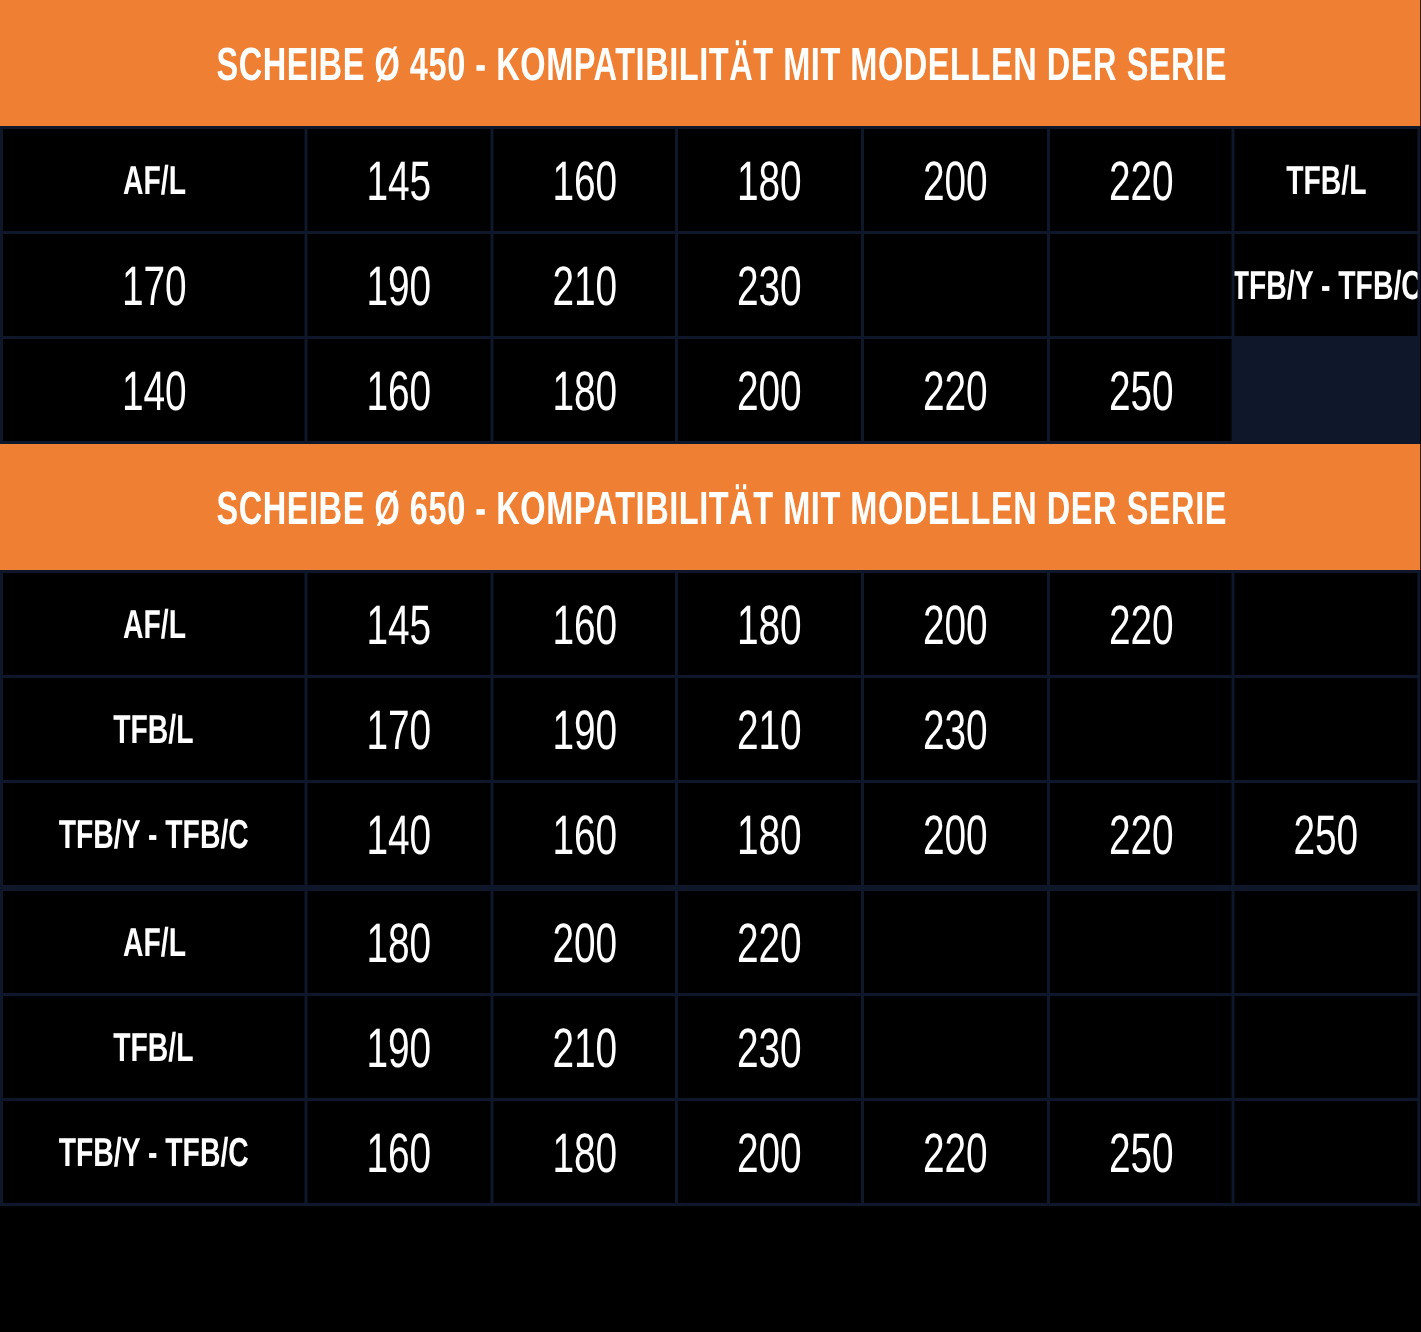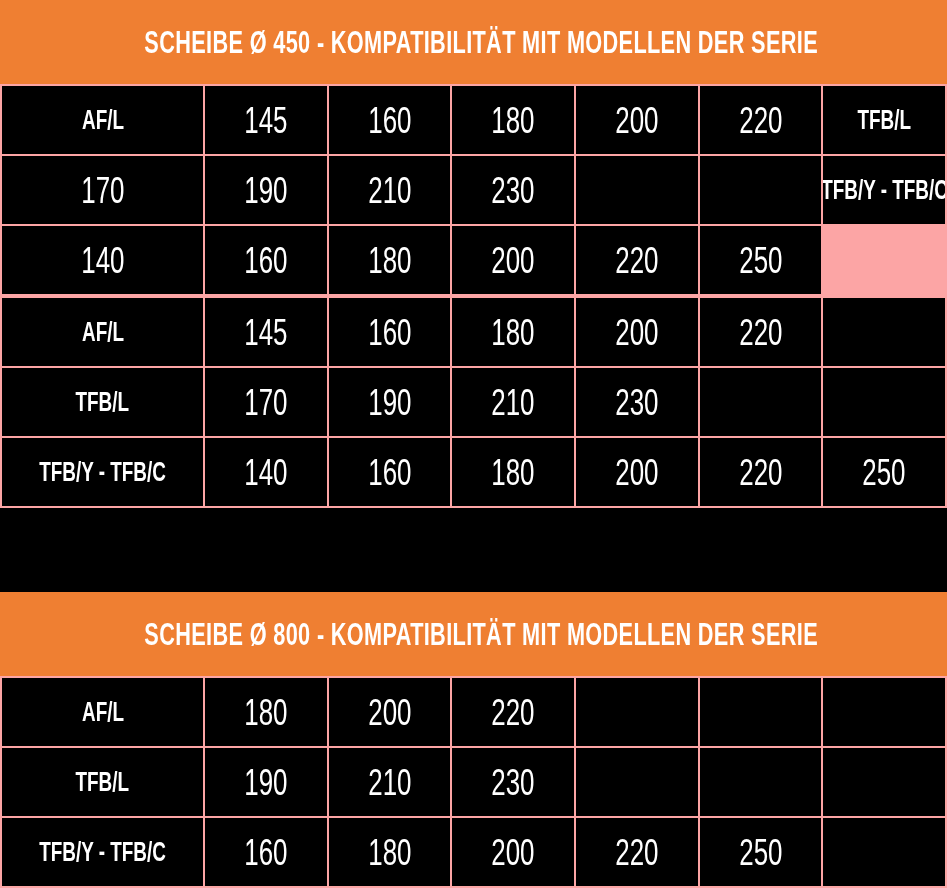--- a/index.html
+++ b/index.html
@@ -13,21 +13,21 @@
   .header-spacer { width:203px; background:#000; }
   .header-title {
     flex:1; background:#EF7F32;
     display:flex; align-items:center; justify-content:center;
   }
   .grid {
     display:grid;
     grid-template-columns:201px repeat(6, 1fr);
     grid-auto-rows:68px;
     gap:2px;
-    background:#fca5a5;
+    background:#0f172a;
     padding:2px;
     width:947px;
   }
   .cell {
     background:#000;
     display:flex; align-items:center; justify-content:center;
     overflow:hidden;
   }
   .cnd {
     display:inline-block;
@@ -113,158 +113,158 @@
       <div class="cell">
           <span class="cnd num">220</span>
         </div>
       <div class="cell">
           <span class="cnd num">250</span>
         </div>
     </div>
   </div>
 
   <div class="section">
-    <div class="grid">
-      <div class="cell">
-          <span class="cnd lbl">AF/L</span>
-        </div>
-      <div class="cell">
-          <span class="cnd num">145</span>
-        </div>
-      <div class="cell">
-          <span class="cnd num">160</span>
-        </div>
-      <div class="cell">
-          <span class="cnd num">180</span>
-        </div>
-      <div class="cell">
-          <span class="cnd num">200</span>
-        </div>
-      <div class="cell">
-          <span class="cnd num">220</span>
-        </div>
-      <div class="cell">
-          <span class="cnd num"></span>
-        </div>
-
-      <div class="cell">
-          <span class="cnd lbl">TFB/L</span>
-        </div>
-      <div class="cell">
-          <span class="cnd num">170</span>
-        </div>
-      <div class="cell">
-          <span class="cnd num">190</span>
-        </div>
-      <div class="cell">
-          <span class="cnd num">210</span>
-        </div>
-      <div class="cell">
-          <span class="cnd num">230</span>
-        </div>
-      <div class="cell">
-          <span class="cnd num"></span>
-        </div>
-      <div class="cell">
-          <span class="cnd num"></span>
-        </div>
-
-      <div class="cell">
-          <span class="cnd lbl">TFB/Y - TFB/C</span>
-        </div>
-      <div class="cell">
-          <span class="cnd num">140</span>
-        </div>
-      <div class="cell">
-          <span class="cnd num">160</span>
-        </div>
-      <div class="cell">
-          <span class="cnd num">180</span>
-        </div>
-      <div class="cell">
-          <span class="cnd num">200</span>
-        </div>
-      <div class="cell">
-          <span class="cnd num">220</span>
-        </div>
-      <div class="cell">
-          <span class="cnd num">250</span>
-        </div>
-    </div>
-  </div>
-
-  <div class="section">
     <div class="header-row">
       <div class="header-spacer"></div>
       <div class="header-title">
-        <span class="cnd ttl">SCHEIBE Ø 800 - KOMPATIBILITÄT MIT MODELLEN DER SERIE</span>
+        <span class="cnd ttl">SCHEIBE Ø 650 - KOMPATIBILITÄT MIT MODELLEN DER SERIE</span>
       </div>
     </div>
     <div class="grid">
       <div class="cell">
           <span class="cnd lbl">AF/L</span>
         </div>
       <div class="cell">
-          <span class="cnd num">180</span>
-        </div>
-      <div class="cell">
-          <span class="cnd num">200</span>
-        </div>
-      <div class="cell">
-          <span class="cnd num">220</span>
-        </div>
-      <div class="cell">
-          <span class="cnd num"></span>
-        </div>
-      <div class="cell">
-          <span class="cnd num"></span>
+          <span class="cnd num">145</span>
+        </div>
+      <div class="cell">
+          <span class="cnd num">160</span>
+        </div>
+      <div class="cell">
+          <span class="cnd num">180</span>
+        </div>
+      <div class="cell">
+          <span class="cnd num">200</span>
+        </div>
+      <div class="cell">
+          <span class="cnd num">220</span>
         </div>
       <div class="cell">
           <span class="cnd num"></span>
         </div>
 
       <div class="cell">
           <span class="cnd lbl">TFB/L</span>
         </div>
       <div class="cell">
+          <span class="cnd num">170</span>
+        </div>
+      <div class="cell">
           <span class="cnd num">190</span>
         </div>
       <div class="cell">
           <span class="cnd num">210</span>
         </div>
       <div class="cell">
           <span class="cnd num">230</span>
         </div>
       <div class="cell">
           <span class="cnd num"></span>
         </div>
       <div class="cell">
           <span class="cnd num"></span>
         </div>
-      <div class="cell">
-          <span class="cnd num"></span>
-        </div>
 
       <div class="cell">
           <span class="cnd lbl">TFB/Y - TFB/C</span>
         </div>
       <div class="cell">
+          <span class="cnd num">140</span>
+        </div>
+      <div class="cell">
           <span class="cnd num">160</span>
         </div>
       <div class="cell">
           <span class="cnd num">180</span>
         </div>
       <div class="cell">
           <span class="cnd num">200</span>
         </div>
       <div class="cell">
           <span class="cnd num">220</span>
         </div>
       <div class="cell">
           <span class="cnd num">250</span>
         </div>
-      <div class="cell">
-          <span class="cnd num"></span>
-        </div>
     </div>
   </div>
 
+  <div class="section">
+    <div class="grid">
+      <div class="cell">
+          <span class="cnd lbl">AF/L</span>
+        </div>
+      <div class="cell">
+          <span class="cnd num">180</span>
+        </div>
+      <div class="cell">
+          <span class="cnd num">200</span>
+        </div>
+      <div class="cell">
+          <span class="cnd num">220</span>
+        </div>
+      <div class="cell">
+          <span class="cnd num"></span>
+        </div>
+      <div class="cell">
+          <span class="cnd num"></span>
+        </div>
+      <div class="cell">
+          <span class="cnd num"></span>
+        </div>
+
+      <div class="cell">
+          <span class="cnd lbl">TFB/L</span>
+        </div>
+      <div class="cell">
+          <span class="cnd num">190</span>
+        </div>
+      <div class="cell">
+          <span class="cnd num">210</span>
+        </div>
+      <div class="cell">
+          <span class="cnd num">230</span>
+        </div>
+      <div class="cell">
+          <span class="cnd num"></span>
+        </div>
+      <div class="cell">
+          <span class="cnd num"></span>
+        </div>
+      <div class="cell">
+          <span class="cnd num"></span>
+        </div>
+
+      <div class="cell">
+          <span class="cnd lbl">TFB/Y - TFB/C</span>
+        </div>
+      <div class="cell">
+          <span class="cnd num">160</span>
+        </div>
+      <div class="cell">
+          <span class="cnd num">180</span>
+        </div>
+      <div class="cell">
+          <span class="cnd num">200</span>
+        </div>
+      <div class="cell">
+          <span class="cnd num">220</span>
+        </div>
+      <div class="cell">
+          <span class="cnd num">250</span>
+        </div>
+      <div class="cell">
+          <span class="cnd num"></span>
+        </div>
+    </div>
+  </div>
+
 </div>
 
 </body></html>

